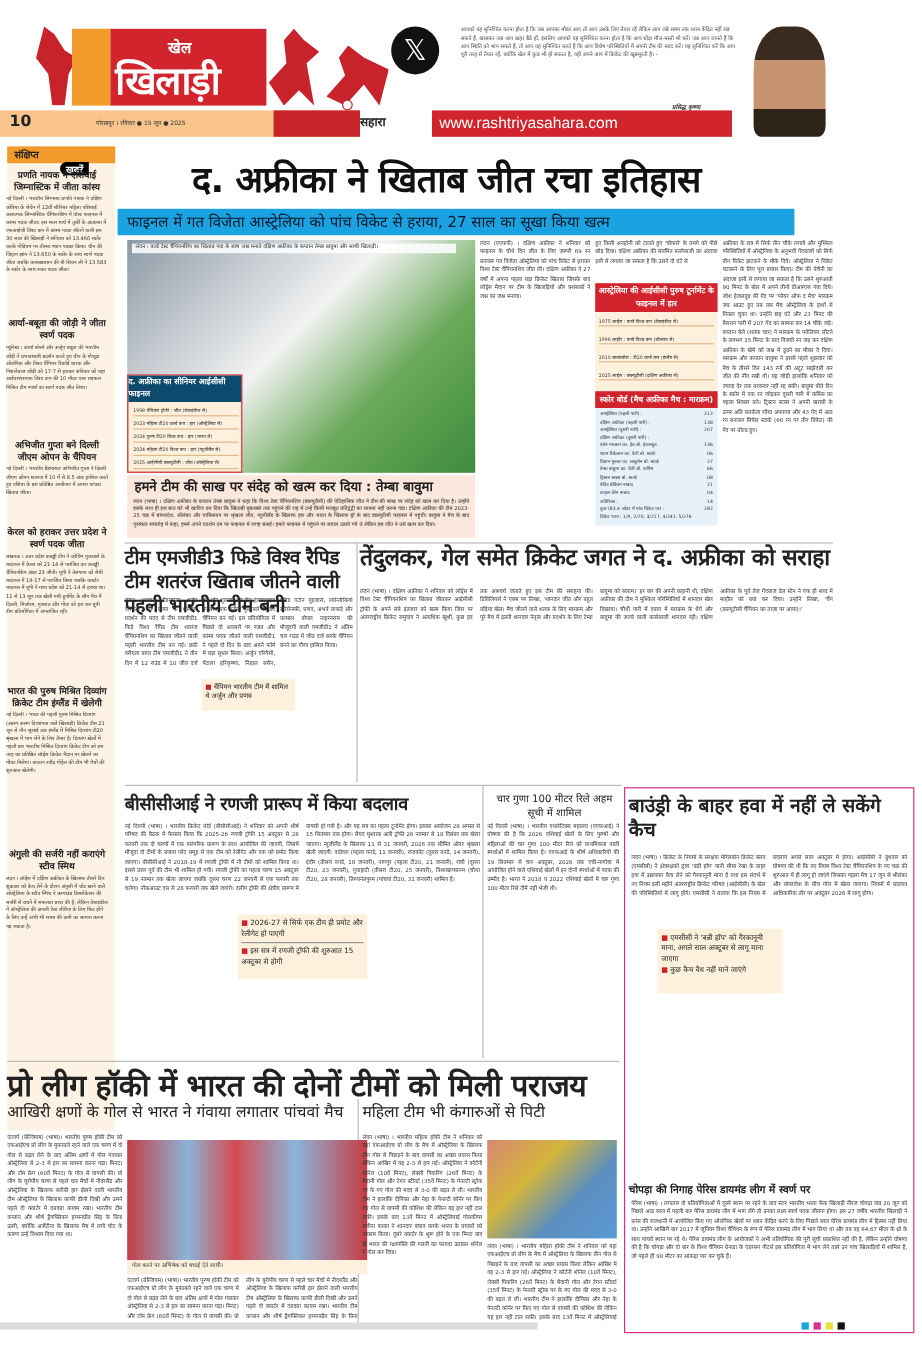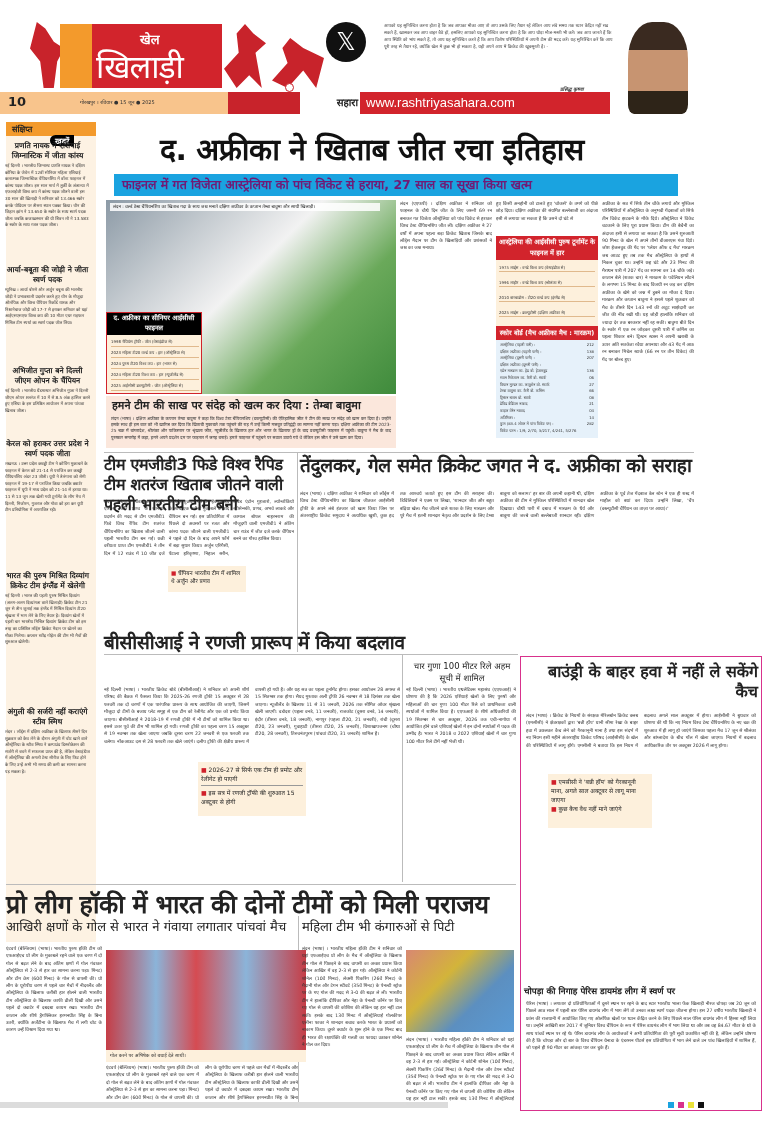--- a/index.html
+++ b/index.html
@@ -5,67 +5,67 @@
 *{box-sizing:border-box;margin:0;padding:0}
 body{width:768px;height:1129px;background:#fff;font-family:"DejaVu Sans",sans-serif;color:#222;position:relative;overflow:hidden}
 .abs{position:absolute}
 .small{font-size:4.6px;line-height:7.4px;color:#333;text-align:justify}
 .tiny{font-size:4.2px;line-height:6.6px;color:#333}
 .red{color:#d0202a}
 
 #mast-red{left:92px;top:24px;width:130px;height:64px;background:#d2242c}
 #mast-orange{left:60px;top:24px;width:32px;height:64px;background:#f39a2c}
 #mast-small{left:140px;top:30px;color:#fff;font-size:13px;font-weight:bold}
-#mast-big{left:96px;top:44px;color:#fff;font-size:32px;font-weight:normal;letter-spacing:-1px;font-family:"DejaVu Serif",serif}
+#mast-big{left:96px;top:44px;color:#fff;font-size:32px;font-weight:bold;letter-spacing:-1px;font-family:"DejaVu Serif",serif}
 .silhouette{background:#c8232b}
 #dateband{left:0;top:92px;width:300px;height:22px;background:#f8c48c}
 #dateband-dark{left:228px;top:92px;width:72px;height:22px;background:#c8232b}
 #page-no{left:8px;top:94px;font-size:13px;font-weight:bold;color:#222}
 #dateline{left:80px;top:99px;font-size:5px;color:#333}
-#sahara{left:300px;top:92px;width:58px;height:22px;background:#fff;font-size:10px;font-weight:bold;color:#222;text-align:right;line-height:22px}
+#sahara{left:300px;top:92px;width:58px;height:22px;background:#fff;font-size:10px;font-weight:bold;color:#222;text-align:left;line-height:22px}
 #urlband{left:360px;top:92px;width:250px;height:22px;background:#d2242c;color:#fff;font-size:13px;line-height:22px;padding-left:6px;font-family:"Liberation Sans",sans-serif}
 #x-logo{left:326px;top:22px;width:40px;height:40px;border-radius:50%;background:#111;color:#fff;font-size:24px;text-align:center;line-height:40px}
 #quote{left:384px;top:22px;width:232px;font-size:4.4px;line-height:7px;color:#444}
 #quote-author{left:560px;top:86px;font-size:5px;font-style:italic;color:#333;font-weight:bold}
 #portrait{left:628px;top:22px;width:60px;height:92px;background:linear-gradient(#3a2a20 0 30%,#c79471 30% 75%,#2e2418 75%);border-radius:40% 40% 10% 10%}
 
 #left-col{left:6px;top:122px;width:90px;height:820px;background:#fdf2e3}
 #brief-tag{left:6px;top:122px;width:90px;height:14px;background:#f39a2c}
 #brief-tag .a{position:absolute;left:6px;top:1px;font-size:8px;font-weight:bold;color:#222}
 #brief-tag .b{position:absolute;left:44px;top:13px;background:#000000;color:#fff;font-size:8px;font-weight:bold;padding:0 5px;border-radius:6px 0 0 6px}
 .lh{font-size:7.5px;line-height:10px;text-align:center;color:#222;font-weight:bold;margin:3px 0 2px}
 .lblk{position:absolute;left:5px;width:85px}
 
 #main-head{left:160px;top:128px;font-size:30px;font-weight:bold;color:#111;letter-spacing:-0.5px}
-#sub-band{left:114px;top:174px;width:564px;height:22px;background:#1aa3e0;color:#701a75;font-size:12.5px;line-height:22px;padding-left:8px;font-weight:bold}
+#sub-band{left:98px;top:174px;width:564px;height:22px;background:#1aa3e0;color:#0f172a;font-size:12.5px;line-height:22px;padding-left:8px;font-weight:normal}
 #photo-main{left:106px;top:200px;width:290px;height:194px;background:linear-gradient(135deg,#8c9aa6 0%,#c6ccd1 25%,#f2f2f2 45%,#6aa95a 70%,#3f8b3c 100%)}
 #photo-caption{left:110px;top:203px;width:270px;font-size:4.5px;line-height:6.4px;color:#222;background:rgba(255,255,255,.85);padding:1px 3px}
 #sa-box{left:106px;top:312px;width:96px;height:82px;background:#fdf0dc;border:1px solid #d2242c}
-#sa-box-head{position:absolute;left:0;top:0;width:100%;height:22px;background:#000000;color:#fff;font-size:6.6px;line-height:10px;text-align:center;font-weight:bold}
+#sa-box-head{position:absolute;left:0;top:0;width:100%;height:22px;background:#0c4a6e;color:#fff;font-size:6.6px;line-height:10px;text-align:left;font-weight:bold}
 .sa-row{position:absolute;left:4px;width:88px;font-size:3.9px;color:#333;border-bottom:1px solid #e0b98d;height:10px;line-height:10px}
 #quote-head-band{left:106px;top:396px;width:290px;height:18px;background:#fbe7dc}
 #quote-head{left:112px;top:397px;font-size:11px;font-weight:bold;color:#222}
 #quote-body{left:106px;top:414px;width:290px;height:34px;background:#fbe7dc;padding:2px 5px}
 #aus-box{left:496px;top:236px;width:102px;height:90px;background:#fdf0dc}
 #aus-box-head{position:absolute;left:0;top:0;width:100%;height:24px;background:#d2242c;color:#fff;font-size:6.5px;text-align:center;line-height:11px;font-weight:bold;padding-top:1px}
 .aus-row{position:absolute;left:3px;width:96px;font-size:3.9px;height:9px;line-height:9px;border-bottom:1px solid #e0b98d;color:#333}
 #score-box{left:496px;top:326px;width:102px;height:112px;background:#e6f1fa}
 #score-head{position:absolute;left:0;top:0;width:100%;height:14px;background:#d2242c;color:#fff;font-size:6.5px;line-height:14px;text-align:center;font-weight:bold}
 .sc-row{position:absolute;left:4px;width:94px;font-size:3.8px;height:6.6px;line-height:6.6px;color:#333}
 .sc-row span.v{position:absolute;right:0}
 
 .h2{font-size:16px;font-weight:bold;color:#222;line-height:20px;letter-spacing:-0.3px}
 #chess-head{left:104px;top:455px;width:190px}
 #tend-head{left:300px;top:455px;font-size:19px}
 #chess-pull{left:168px;top:566px;width:78px;height:26px;background:#fdf0dc;font-size:5.6px;line-height:8px;color:#222;padding:3px}
-#bcci-head{left:104px;top:632px;font-size:19px}
+#bcci-head{left:104px;top:660px;font-size:15px}
 #bcci-pull{left:198px;top:762px;width:108px;height:54px;background:#fdf0dc;font-size:6px;line-height:9px;color:#222;padding:3px}
 #relay-head{left:406px;top:660px;width:112px;font-size:8.5px;line-height:12px;text-align:center;color:#222;font-weight:normal}
 #boundary-box{left:520px;top:656px;width:242px;height:455px;border:1px solid #d8318c}
-#boundary-head{left:524px;top:662px;width:234px;font-size:16px;line-height:20px;text-align:right;font-weight:bold;color:#222}
+#boundary-head{left:524px;top:662px;width:234px;font-size:16px;line-height:20px;text-align:left;font-weight:bold;color:#222}
 #boundary-pull{left:548px;top:774px;width:104px;height:54px;background:#fdf0dc;font-size:6px;line-height:9px;color:#222;padding:3px}
 #chopra-head{left:524px;top:985px;font-size:8.7px;font-weight:bold;color:#222}
 
 #hockey-head{left:6px;top:886px;font-size:25px;font-weight:bold;color:#222;letter-spacing:-0.4px}
 #hockey-sub1{left:6px;top:917px;font-size:13px;color:#222}
 #hockey-sub2{left:302px;top:917px;font-size:13px;color:#222}
 #hockey-photo1{left:106px;top:950px;width:200px;height:100px;background:linear-gradient(90deg,#c63d46 0%,#8bb4d9 25%,#d54b52 45%,#8bb4d9 70%,#c63d46 100%)}
 #hockey-cap1{left:106px;top:1050px;width:200px;height:12px;background:#fdf0dc;font-size:4.8px;line-height:12px;padding-left:4px;color:#333}
 #hockey-photo2{left:406px;top:950px;width:108px;height:82px;background:linear-gradient(135deg,#d88872 0%,#d3b43a 35%,#5c8fc0 65%,#5a9ad4 100%)}
 .vline{position:absolute;width:1px;background:#bbb}

